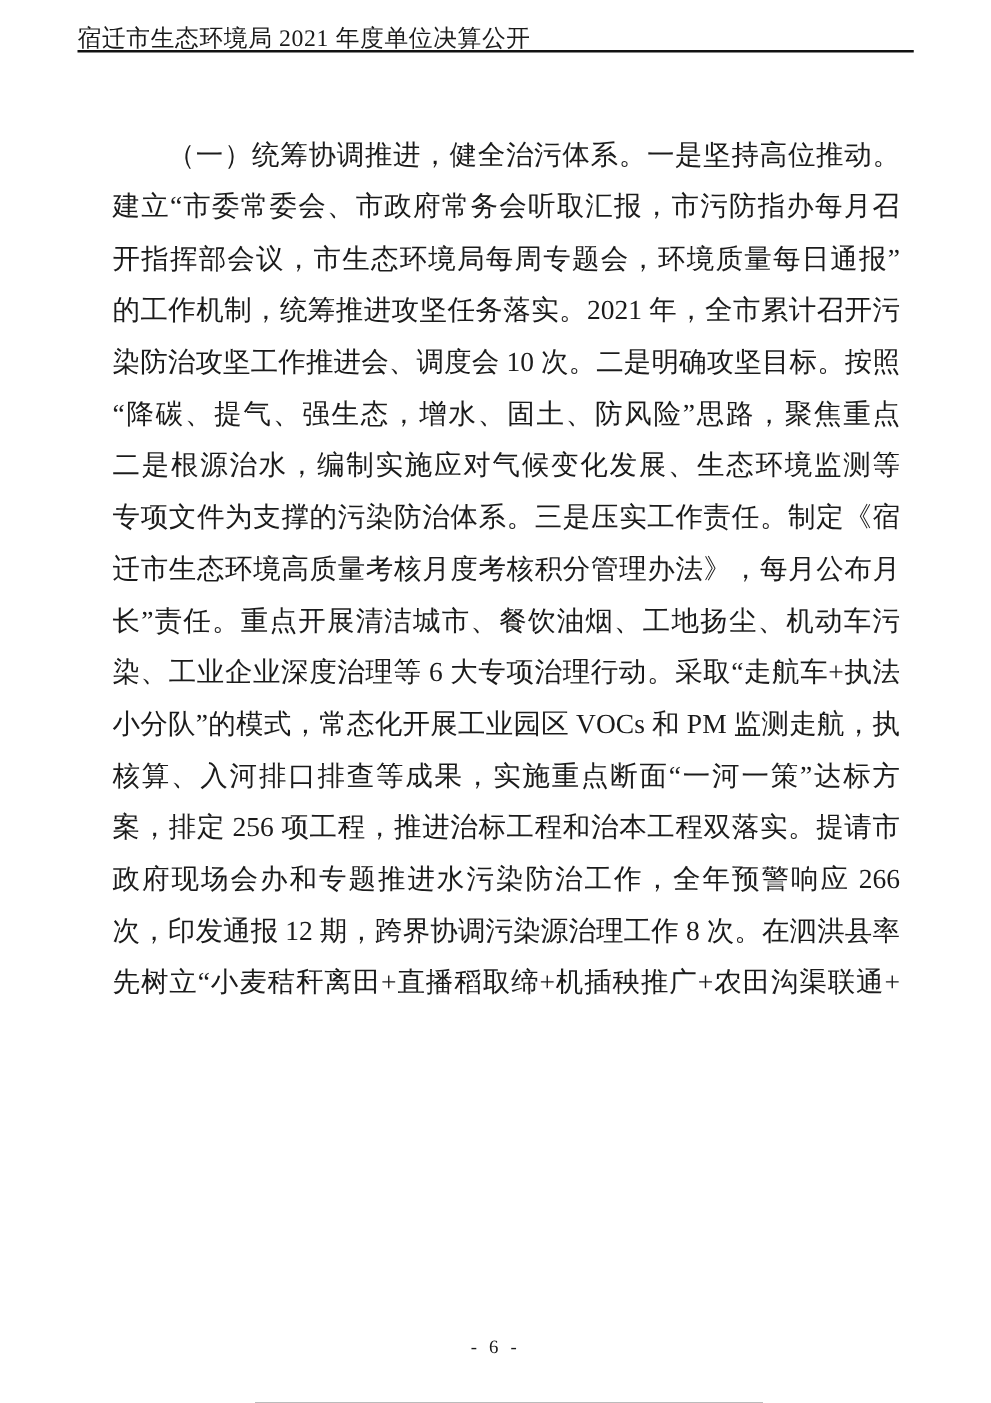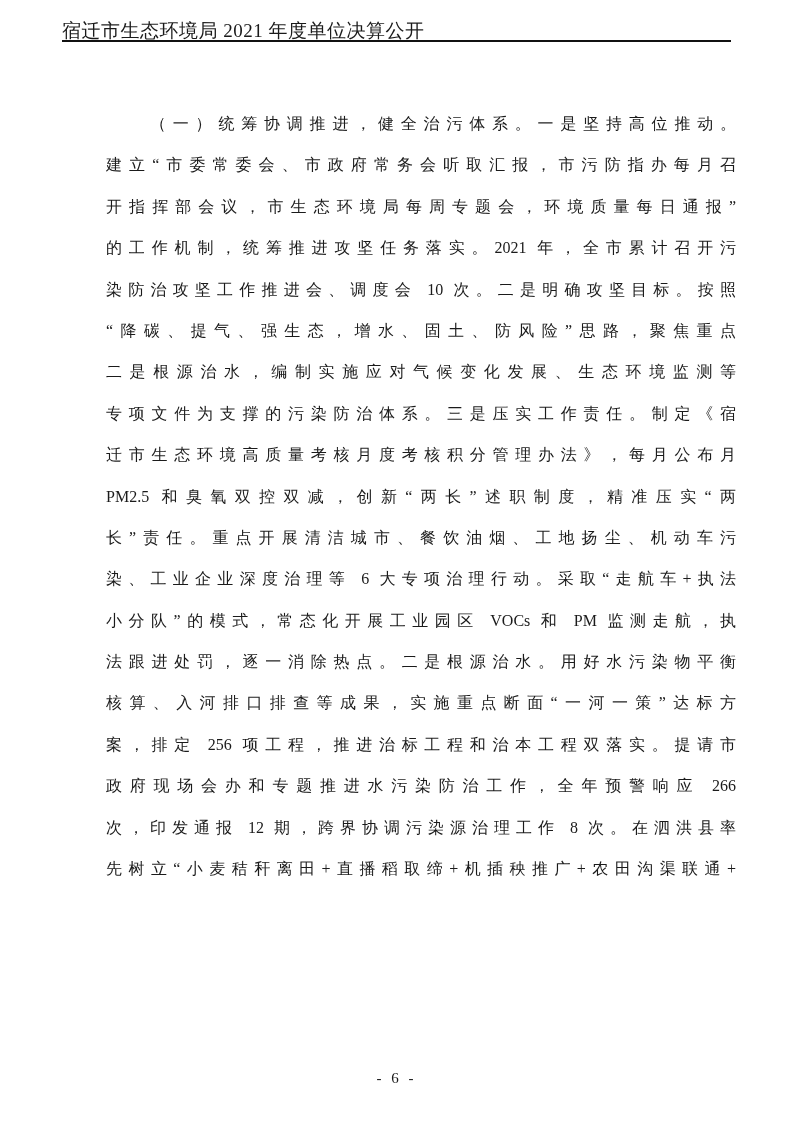--- a/index.html
+++ b/index.html
@@ -32,24 +32,23 @@
     right: 62px;
     top: 40px;
     border-top: 2px solid #111;
     height: 0;
   }
   .doc-body {
     position: absolute;
     left: 90px;
     top: 103px;
     width: 630px;
-    font-size: 16px;
+    font-size: 22px;
     line-height: 41.4px;
     color: #1b1b1b;
-    margin-left: 16px;
   }
   .line {
     text-align: justify;
     text-align-last: justify;
     height: 41.4px;
     overflow: hidden;
     white-space: nowrap;
   }
   .line.indent {
     padding-left: 44px;
@@ -79,25 +78,23 @@
   <div class="doc-body">
       <div class="line indent">（一）统筹协调推进，健全治污体系。一是坚持高位推动。</div>
       <div class="line">建立“市委常委会、市政府常务会听取汇报，市污防指办每月召</div>
       <div class="line">开指挥部会议，市生态环境局每周专题会，环境质量每日通报”</div>
       <div class="line">的工作机制，统筹推进攻坚任务落实。2021 年，全市累计召开污</div>
       <div class="line">染防治攻坚工作推进会、调度会 10 次。二是明确攻坚目标。按照</div>
       <div class="line">“降碳、提气、强生态，增水、固土、防风险”思路，聚焦重点</div>
       <div class="line">二是根源治水，编制实施应对气候变化发展、生态环境监测等</div>
       <div class="line">专项文件为支撑的污染防治体系。三是压实工作责任。制定《宿</div>
       <div class="line">迁市生态环境高质量考核月度考核积分管理办法》，每月公布月</div>
-      <div class="line">PM2.5 和臭氧双控双减，创新“两长”述职制度，精准压实“两</div>
       <div class="line">长”责任。重点开展清洁城市、餐饮油烟、工地扬尘、机动车污</div>
       <div class="line">染、工业企业深度治理等 6 大专项治理行动。采取“走航车+执法</div>
       <div class="line">小分队”的模式，常态化开展工业园区 VOCs 和 PM 监测走航，执</div>
-      <div class="line">法跟进处罚，逐一消除热点。二是根源治水。用好水污染物平衡</div>
       <div class="line">核算、入河排口排查等成果，实施重点断面“一河一策”达标方</div>
       <div class="line">案，排定 256 项工程，推进治标工程和治本工程双落实。提请市</div>
       <div class="line">政府现场会办和专题推进水污染防治工作，全年预警响应 266</div>
       <div class="line">次，印发通报 12 期，跨界协调污染源治理工作 8 次。在泗洪县率</div>
       <div class="line">先树立“小麦秸秆离田+直播稻取缔+机插秧推广+农田沟渠联通+</div>
     </div>
 
   <div class="doc-footer">- 6 -</div>
 </div>
 

